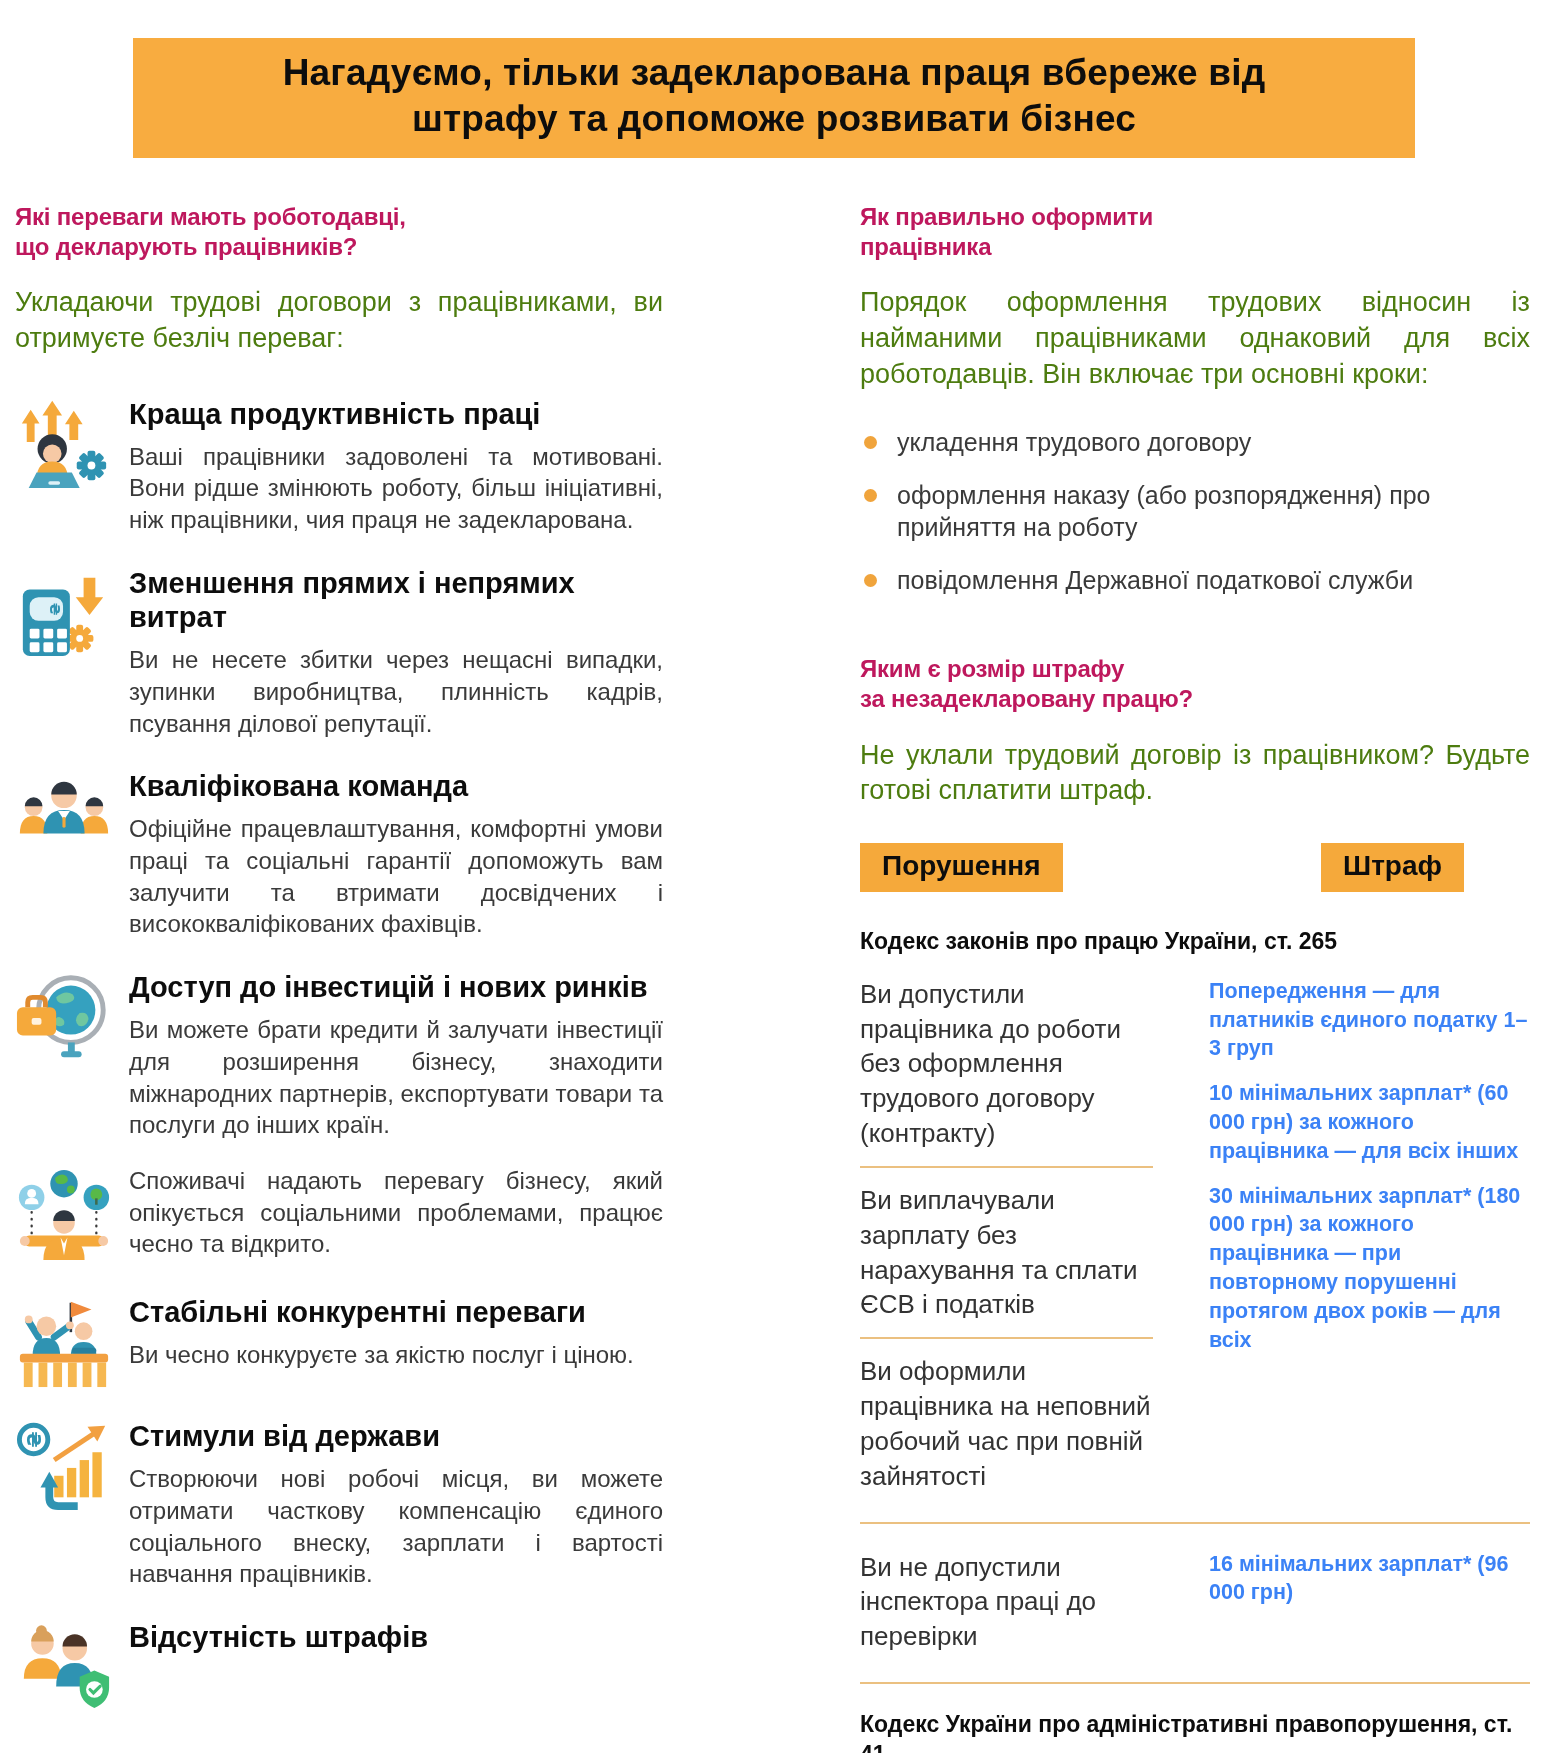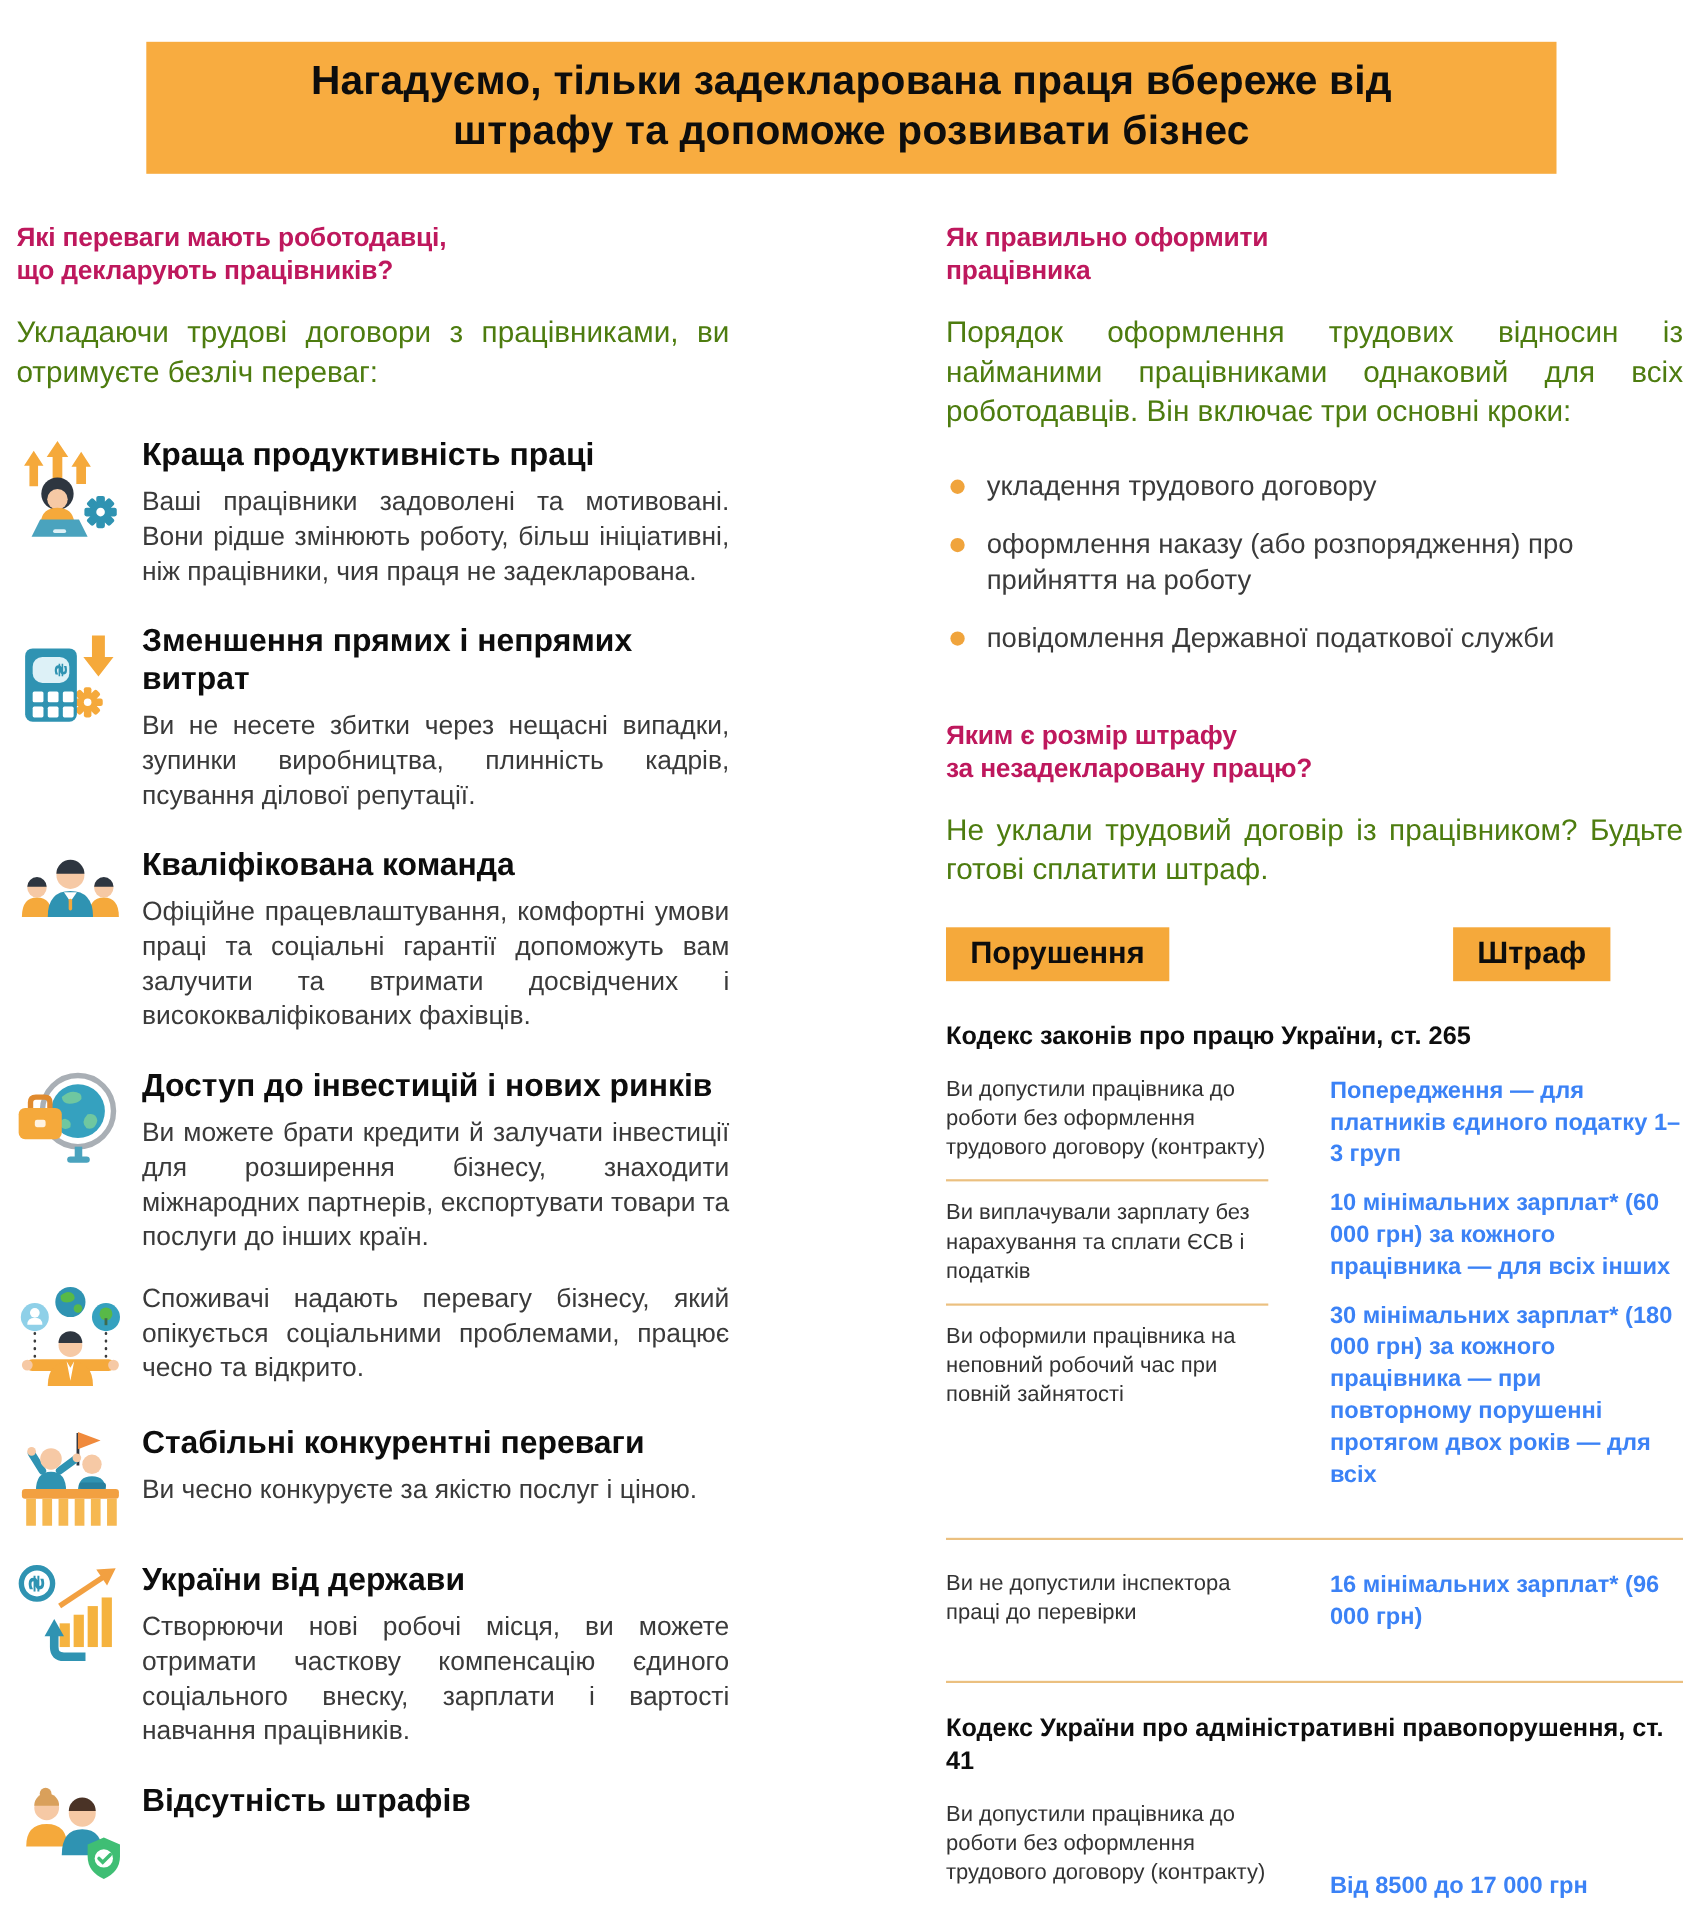--- a/index.html
+++ b/index.html
@@ -52,21 +52,21 @@
     position:absolute; top:0; background:#F5A93B; color:#0d0d0d;
     font-weight:800; font-size:28px; padding:8px 22px 10px; line-height:1.1;
     white-space:nowrap;
   }
   .chip-violation { left:0; }
   .chip-fine { left:461px; }
 
   
   .law-title { margin:26px 0 20px; font-size:23px; font-weight:800; color:#0d0d0d; line-height:1.3; }
   .trow { display:grid; grid-template-columns:293px 1fr; column-gap:56px; }
-  .vcell { font-size:20px; line-height:1.34; color:#333; }
+  .vcell { font-size:26px; line-height:1.34; color:#333; }
   .vdiv { border:none; border-top:2px solid #EBC080; margin:15px 0; }
   .fine { margin:0 0 16px; font-size:21.5px; line-height:1.34; font-weight:700; color:#3b82f6; }
   .group-div { border:none; border-top:2px solid #EBC080; margin:28px 0 26px; }
   .offset-top { padding-top:64px; }
 
   svg text { font-family:"DejaVu Sans","Liberation Sans",sans-serif; }
 </style>
 </head>
 <body>
 
@@ -269,21 +269,21 @@
               <rect x="66" y="46" width="9.5" height="38"></rect>
               <rect x="79" y="38" width="9.5" height="46"></rect>
             </g>
             <circle cx="19" cy="25" r="14.5" fill="#fff" stroke="#2F93B2" stroke-width="5"></circle>
             <text x="19" y="32" text-anchor="middle" font-size="19" font-weight="bold" fill="#2F93B2" transform="rotate(90 19 25)">₴</text>
             <path d="M64 93 H44 q-9 0 -9 -9 V72" stroke="#2F93B2" stroke-width="8" fill="none"></path>
             <path d="M26 74 H44 L35 58 Z" fill="#2F93B2"></path>
           </svg>
         </div>
         <div class="benefit-text">
-          <h3 class="benefit-title">України від держави</h3>
+          <h3 class="benefit-title">Стимули від держави</h3>
           <p class="benefit-body">Створюючи нові робочі місця, ви можете отримати часткову компенсацію єдиного соціального внеску, зарплати і вартості навчання працівників.</p>
         </div>
       </div>
 
       <div class="benefit">
         <div class="icon-wrap">
           <svg class="icon" viewBox="0 0 100 100">
             <circle cx="27" cy="15" r="5.5" fill="#D9A05B"></circle>
             <circle cx="28" cy="28" r="11.5" fill="#F6C9A5"></circle>
             <path d="M16.5 26 a11.5 11.5 0 0 1 23 0 z" fill="#D9A05B"></path>

